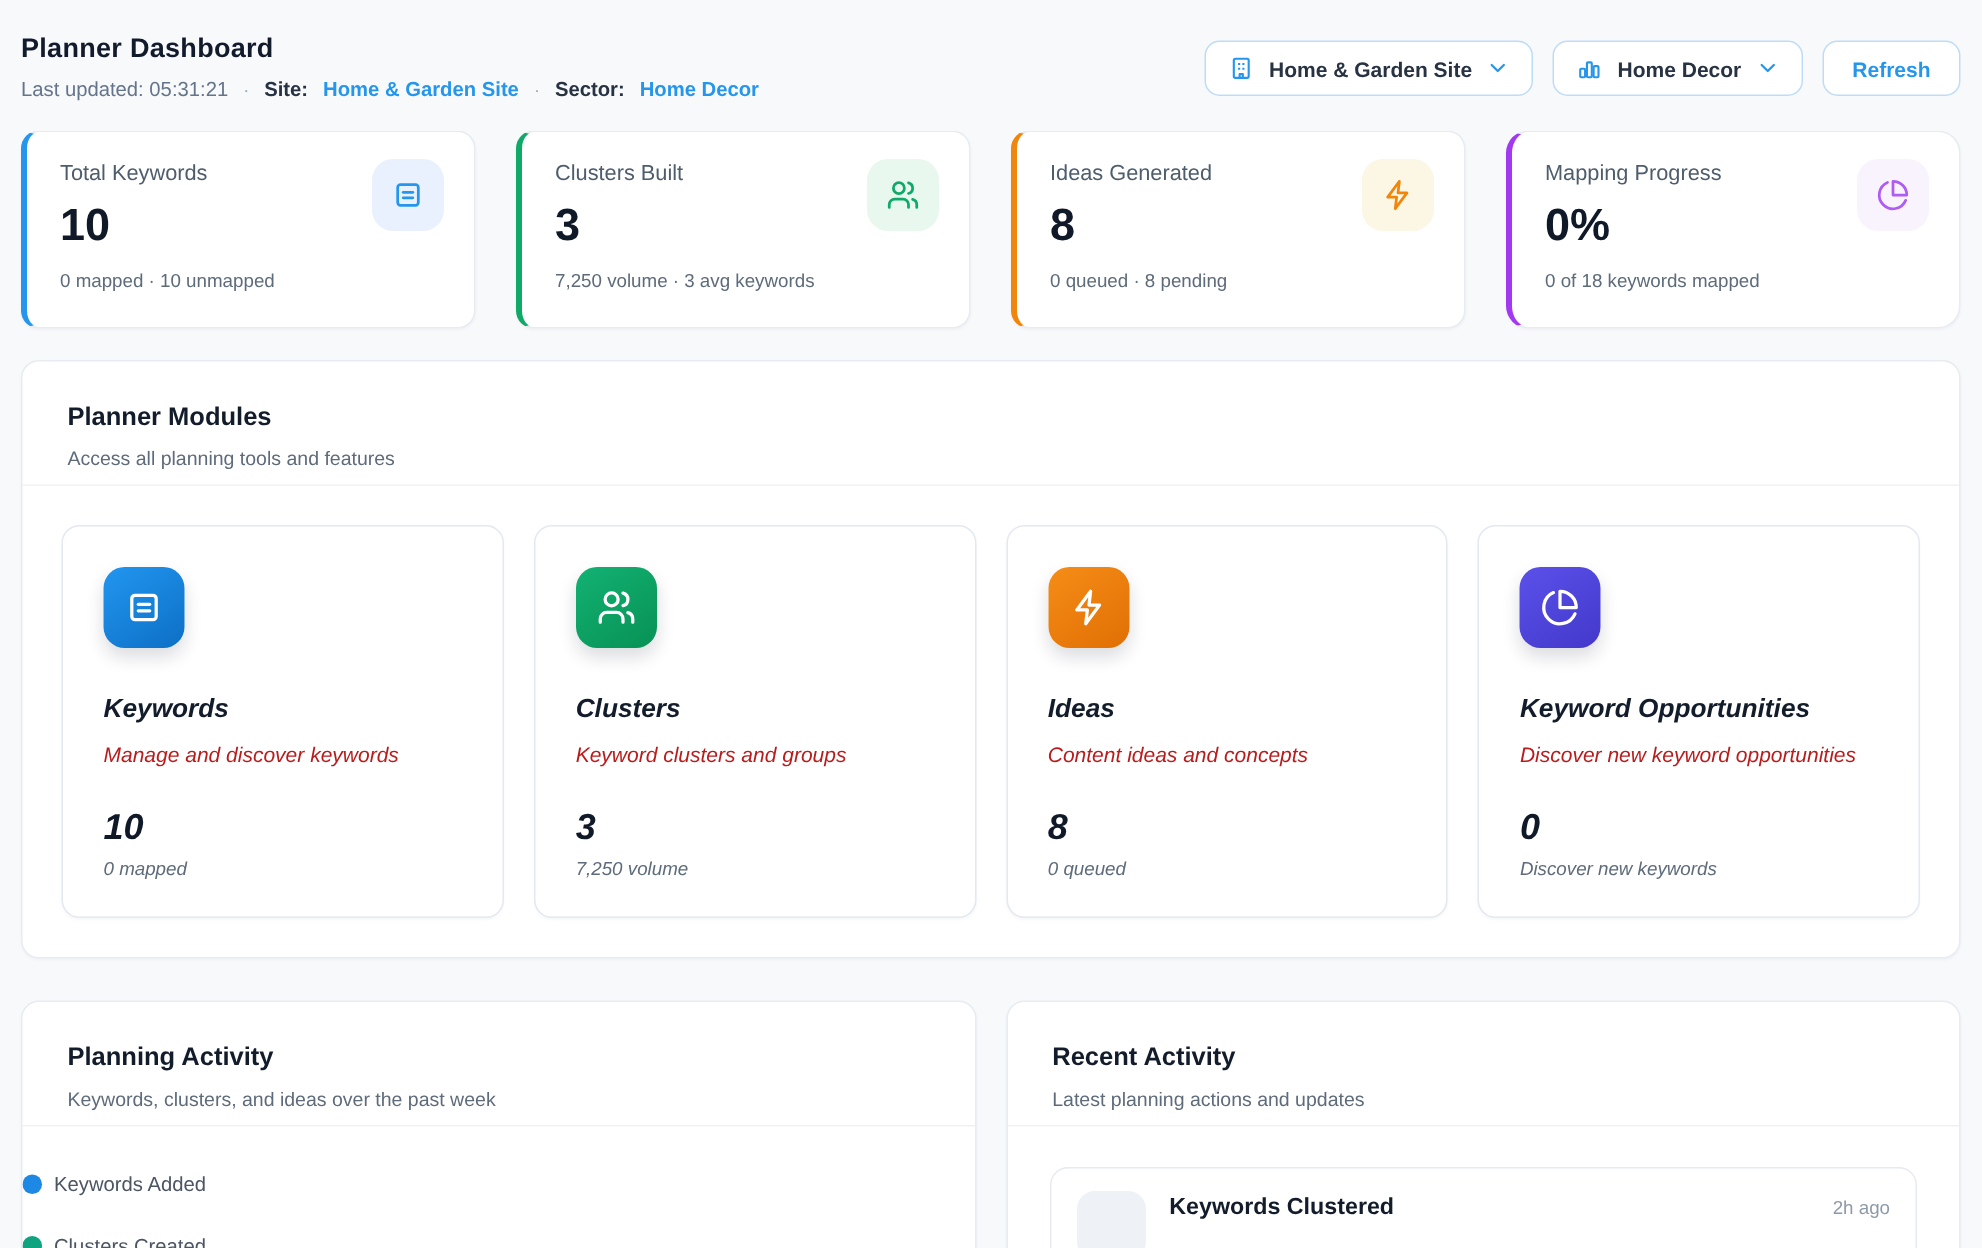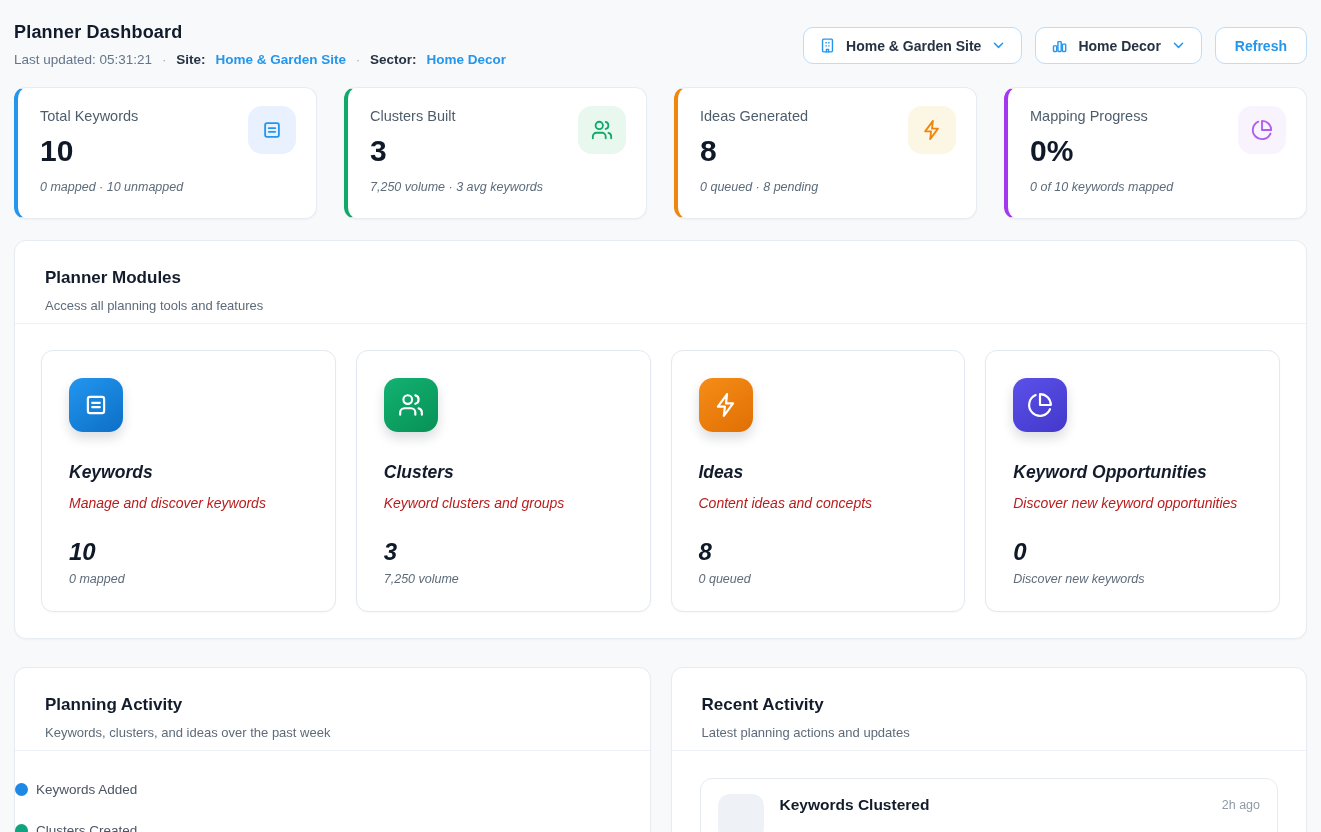--- a/index.html
+++ b/index.html
@@ -33,24 +33,24 @@
   
   .stats { display:grid; grid-template-columns:repeat(4,1fr); gap:27px; margin-top:20px; }
   .stat-card {
     position:relative; background:#fff; border:1px solid #E7ECF2; border-radius:12px;
     border-left:4px solid #2596EB; padding:20px 22px; height:132px;
     box-shadow:0 1px 2px rgba(15,23,42,.04);
   }
   .stat-card.s0 { border-left-color:#2596EB; }
   .stat-card.s1 { border-left-color:#0FA968; }
   .stat-card.s2 { border-left-color:#F1860D; }
-  .stat-card.s3 { border-left-color:#A238F0; }
+  .stat-card.s3 { border-left-color:#A238F0;border-radius:15px; }
   .stat-label { font-size:14.5px; color:#4E5D6C; }
   .stat-value { font-size:30px; font-weight:800; margin-top:10px; color:#0F1928; }
-  .stat-sub   { font-size:12.5px; color:#5D6B7A; margin-top:12px;font-style:italic; }
+  .stat-sub   { font-size:12.5px; color:#5D6B7A; margin-top:12px; }
   .stat-icon {
     position:absolute; top:18px; right:20px; width:48px; height:48px; border-radius:14px;
     display:flex; align-items:center; justify-content:center;
   }
   .stat-icon.s0 { background:#E9F1FE; color:#2596EB; }
   .stat-icon.s1 { background:#E8F8EF; color:#0FA968; }
   .stat-icon.s2 { background:#FCF7E4; color:#F1860D; }
   .stat-icon.s3 { background:#F9F3FE; color:#AE5CF2; }
 
   
@@ -188,21 +188,21 @@
       <div class="stat-icon s2">
         <svg width="22" height="22" viewBox="0 0 24 24" fill="none" stroke="currentColor" stroke-width="2" stroke-linecap="round" stroke-linejoin="round">
           <path d="M13 2 4.5 13.5 H11 L10 22 18.5 10.5 H12 Z"></path>
         </svg>
       </div>
     </div>
 
     <div class="stat-card s3">
       <div class="stat-label">Mapping Progress</div>
       <div class="stat-value">0%</div>
-      <div class="stat-sub">0 of 10 keywords mapped</div>
+      <div class="stat-sub">0 of 18 keywords mapped</div>
       <div class="stat-icon s3">
         <svg width="22" height="22" viewBox="0 0 24 24" fill="none" stroke="currentColor" stroke-width="2" stroke-linecap="round" stroke-linejoin="round">
           <path d="M21.21 15.89A10 10 0 1 1 8 2.83"></path>
             <path d="M22 12A10 10 0 0 0 12 2v10z"></path>
         </svg>
       </div>
     </div>
   </div>
 
   <div class="panel">

